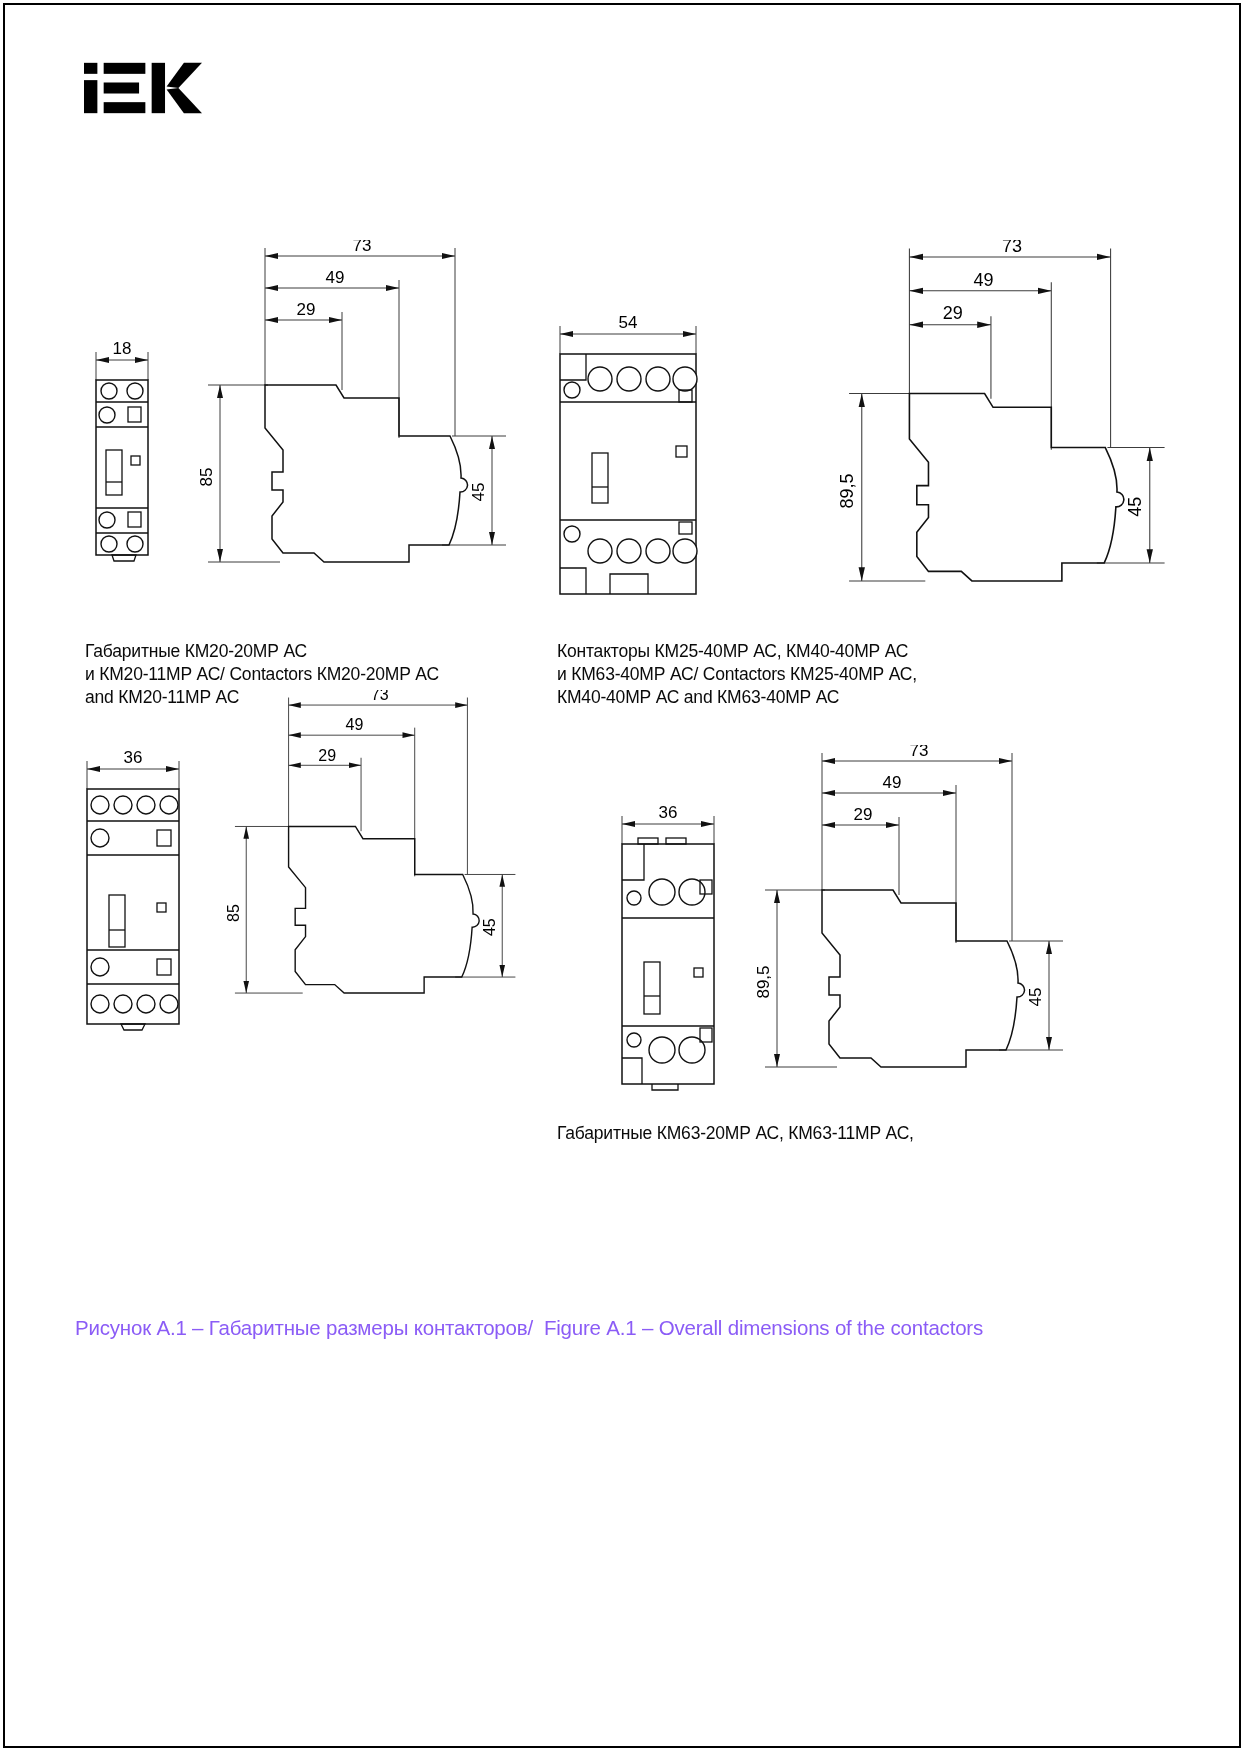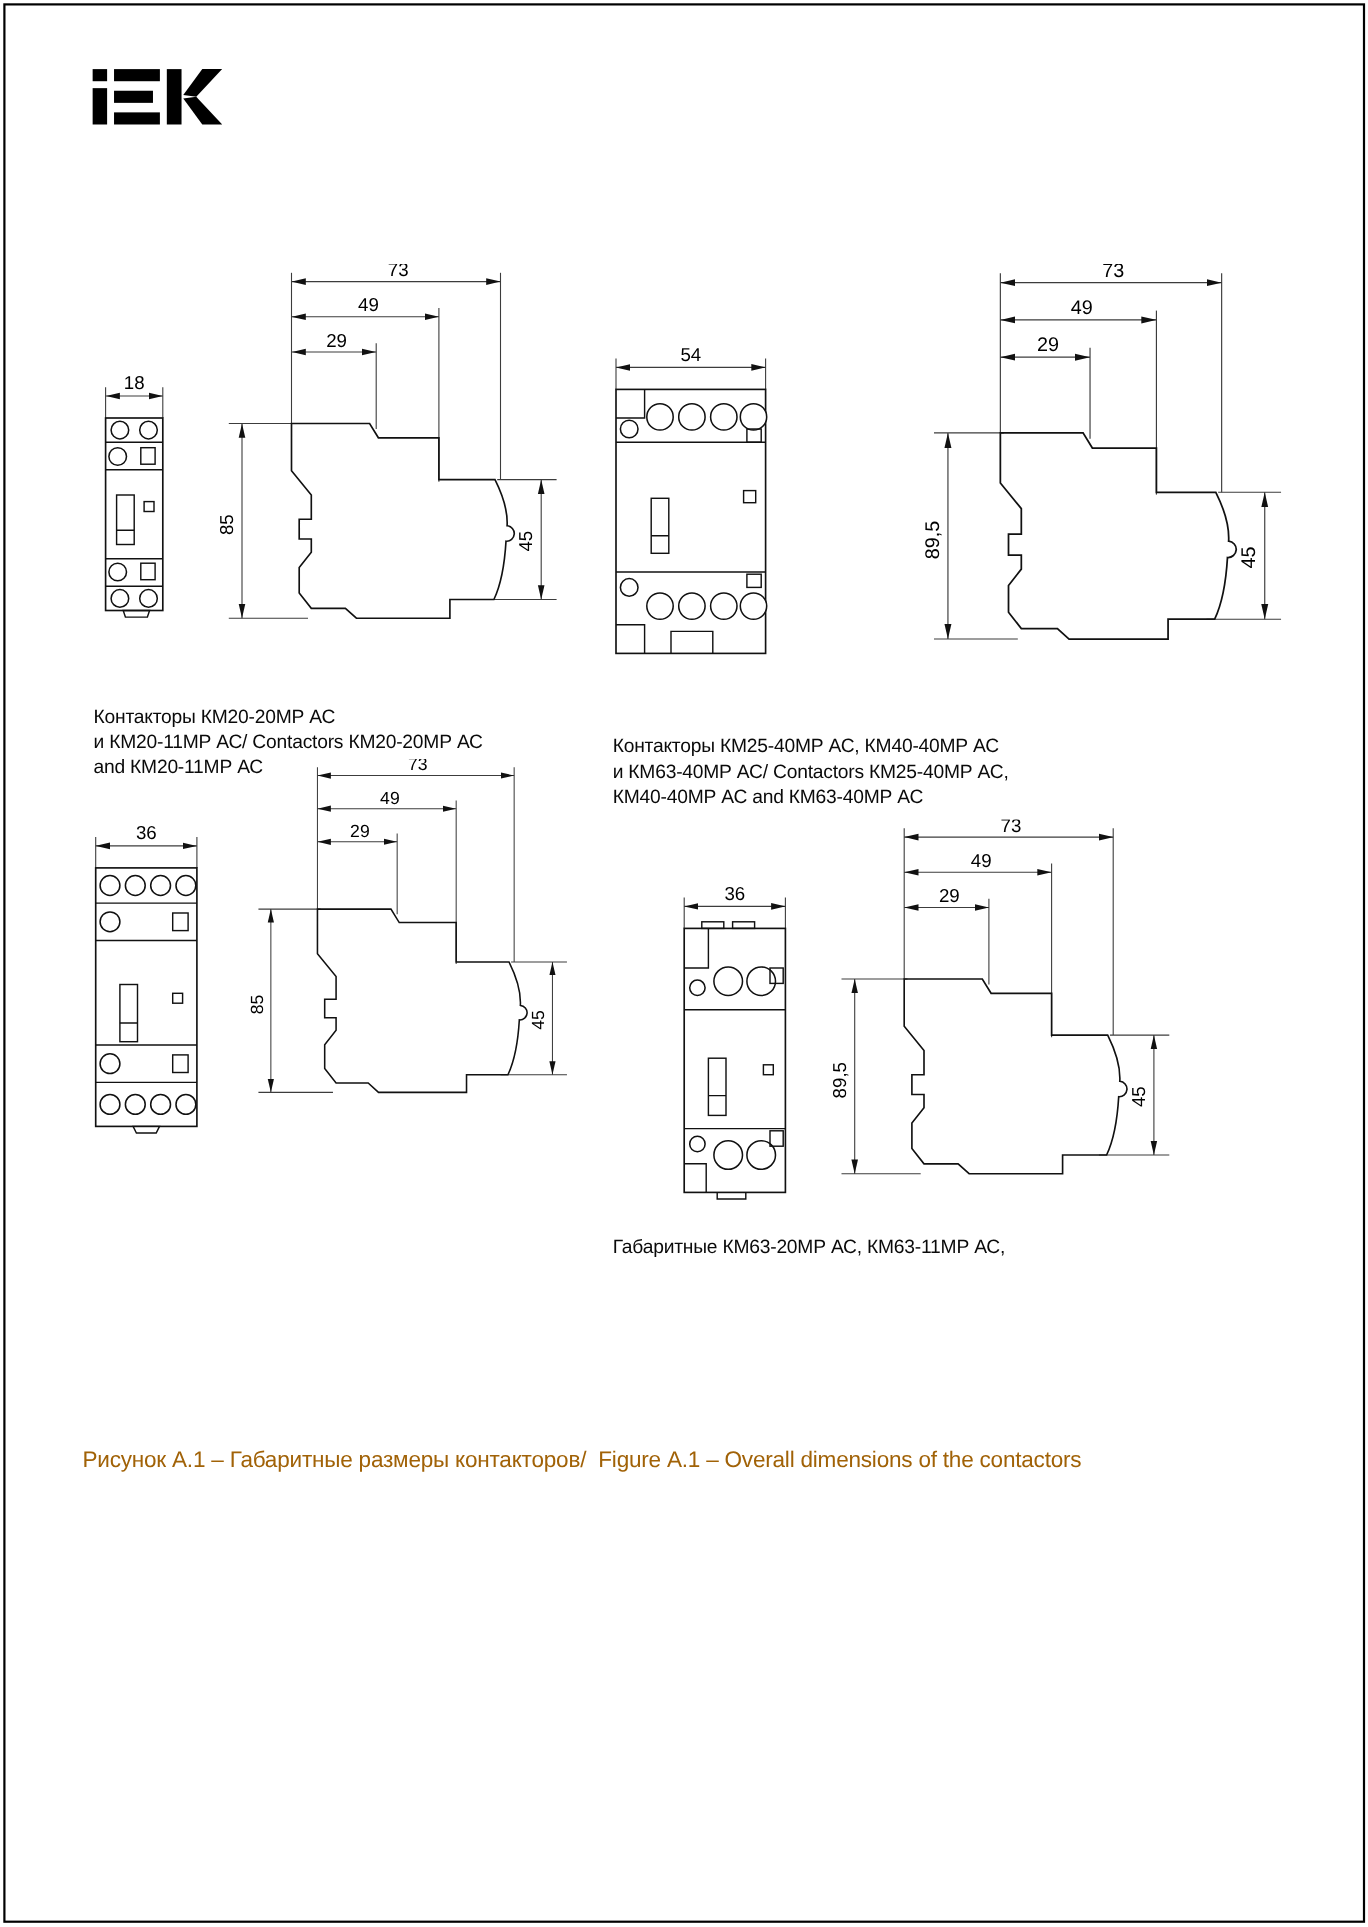--- a/index.html
+++ b/index.html
@@ -3,21 +3,21 @@
 <meta charset="utf-8">
 <style>
   html,body{margin:0;padding:0;background:#ffffff;}
   .page{
     position:relative;width:1244px;height:1752px;background:#fff;
     font-family:"Liberation Sans", sans-serif;color:#000;overflow:hidden;
   }
   .page-border{position:absolute;left:3px;top:3px;right:3px;bottom:4px;border:2px solid #000;pointer-events:none;}
   .abs{position:absolute;}
   .caption{font-size:17.5px;line-height:23px;letter-spacing:-0.2px;color:#0a0a0a;}
-  .figure-caption{font-size:20.5px;color:#a16207;white-space:pre;letter-spacing:-0.2px;}
+  .figure-caption{font-size:20.5px;color:#8b5cf6;white-space:pre;letter-spacing:-0.2px;}
   svg text{font-family:"Liberation Sans", sans-serif;font-size:17px;fill:#000;}
   svg text.vert{font-size:17px;}
   .outline{fill:none;stroke:#111;stroke-width:1.5;}
   .thin{fill:none;stroke:#111;stroke-width:1.3;}
   .dim{stroke:#3c3c3c;stroke-width:1;fill:none;}
   .ext{stroke:#3c3c3c;stroke-width:1;fill:none;}
   .hole{fill:#fff;stroke:#111;stroke-width:1.4;}
 </style>
 </head>
 <body>
@@ -96,21 +96,21 @@
     <g>
       <line class="ext" x1="262" y1="196" x2="316" y2="196"></line>
       <line class="ext" x1="252" y1="305" x2="316" y2="305"></line>
       <line class="dim" x1="302" y1="196" x2="302" y2="305" marker-start="url(#ah)" marker-end="url(#ah)"></line>
       <text class="vert" x="294" y="252" text-anchor="middle" transform="rotate(-90 294 252)">45</text>
     </g>
     <path class="outline" d="M75,145 H146 L154,158 H209 V196 H260 Q272,220 271,238 a6,6 0 0 1 -1,14 Q268,286 259,305 H219 V322 H134 L124,313 H93 L82,299 V276 L93,262 V250 H82 V232 H93 V210 L75,188 Z"></path>
   </svg>
 
   <div class="abs caption" style="left:85px;top:640px">
-    <div>Контакторы КМ20-20МР АС</div>
+    <div>Габаритные КМ20-20МР АС</div>
     <div>и КМ20-11МР АС/ Contactors КМ20-20МР АС</div>
     <div>and КМ20-11МР АС</div>
   </div>
 
   <svg class="abs" style="left:548px;top:308px" width="160" height="300" viewBox="0 0 160 300">
     <g>
       <line class="ext" x1="12" y1="18" x2="12" y2="46"></line>
       <line class="ext" x1="148" y1="18" x2="148" y2="46"></line>
       <line class="dim" x1="12" y1="26" x2="148" y2="26" marker-start="url(#ah)" marker-end="url(#ah)"></line>
       <text x="80" y="20" text-anchor="middle">54</text>
@@ -161,21 +161,21 @@
     </g>
     <g>
       <line class="ext" x1="262" y1="196" x2="316" y2="196"></line>
       <line class="ext" x1="252" y1="305" x2="316" y2="305"></line>
       <line class="dim" x1="302" y1="196" x2="302" y2="305" marker-start="url(#ah)" marker-end="url(#ah)"></line>
       <text class="vert" x="294" y="252" text-anchor="middle" transform="rotate(-90 294 252)">45</text>
     </g>
     <path class="outline" d="M75,145 H146 L154,158 H209 V196 H260 Q272,220 271,238 a6,6 0 0 1 -1,14 Q268,286 259,305 H219 V322 H134 L124,313 H93 L82,299 V276 L93,262 V250 H82 V232 H93 V210 L75,188 Z"></path>
   </svg>
 
-  <div class="abs caption" style="left:557px;top:667px">
+  <div class="abs caption" style="left:557px;top:640px">
     <div>Контакторы КМ25-40МР АС, КМ40-40МР АС</div>
     <div>и КМ63-40МР АС/ Contactors КМ25-40МР АС,</div>
     <div>КМ40-40МР АС and КМ63-40МР АС</div>
   </div>
 
   <svg class="abs" style="left:73px;top:745px" width="120" height="290" viewBox="0 0 120 290">
     <g>
       <line class="ext" x1="14" y1="16" x2="14" y2="44"></line>
       <line class="ext" x1="106" y1="16" x2="106" y2="44"></line>
       <line class="dim" x1="14" y1="24" x2="106" y2="24" marker-start="url(#ah)" marker-end="url(#ah)"></line>

